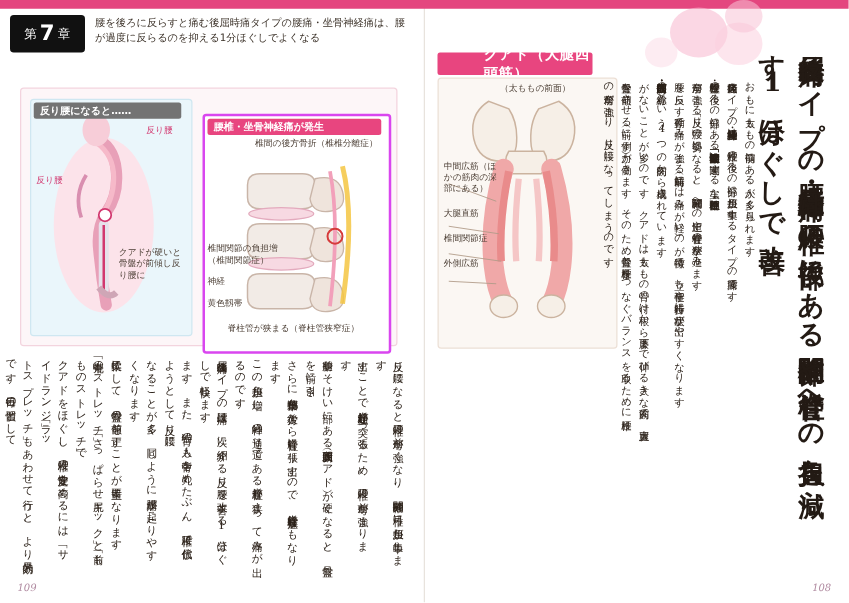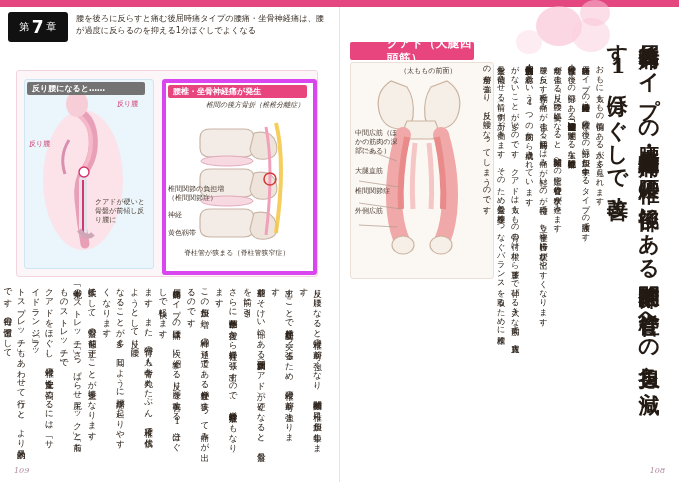--- a/index.html
+++ b/index.html
@@ -45,22 +45,22 @@
   
   .fig-left{
     position:absolute;top:70px;left:16px;width:300px;height:205px;
     background:#fdf6f8;border:1px solid #f3d4de;border-radius:3px;
   }
   .fig-a{
     position:absolute;top:8px;left:7px;width:128px;height:188px;
     background:#eaf6fb;border:1px solid #cfe7f1;border-radius:3px;overflow:hidden;
   }
   .fig-b{
-    position:absolute;top:8px;left:145px;width:147px;height:188px;
-    background:#ffffff;border:4px solid #d946ef;border-radius:3px;overflow:hidden;
+    position:absolute;top:20px;left:145px;width:147px;height:188px;
+    background:#ffffff;border:2px solid #d946ef;border-radius:3px;overflow:hidden;
   }
 
   .fig-right{
     position:absolute;top:62px;left:10px;width:142px;height:215px;
     background:#fbf7f3;border:1px solid #ecdfd5;border-radius:3px;overflow:hidden;
   }
 
   .cap{
     position:absolute;font-size:7px;color:#4a3d33;line-height:1.3;
   }
@@ -161,21 +161,21 @@
           </g>
           <g fill="#efe4dc" stroke="#c9b5a8" stroke-width="1.1">
             <path d="M88 50 q18 -4 22 10 q4 14 -10 16 q-14 2 -16 -10z"></path>
             <path d="M88 90 q18 -4 22 10 q4 14 -10 16 q-14 2 -16 -10z"></path>
             <path d="M88 130 q18 -4 22 10 q4 14 -10 16 q-14 2 -16 -10z"></path>
           </g>
           <path d="M110 40 q10 40 0 110" stroke="#f5c542" stroke-width="4" fill="none" opacity="0.85"></path>
           <path d="M100 44 q8 42 0 108" stroke="#f2a0ba" stroke-width="3" fill="none"></path>
           <circle cx="104" cy="96" r="6" fill="none" stroke="#d63b3b" stroke-width="1.6"></circle>
         </svg>
-        <div class="cap" style="top:18px;left:40px;width:100px;font-style:italic;">椎間の後方骨折（椎椎分離症）</div>
+        <div class="cap" style="top:18px;left:40px;width:100px;">椎間の後方骨折（椎椎分離症）</div>
         <div class="cap" style="top:54px;left:2px;width:58px;margin-top:48px;">椎間関節の負担増（椎間関節症）</div>
         <div class="cap" style="top:128px;left:2px;">神経</div>
         <div class="cap" style="top:146px;left:2px;">黄色靱帯</div>
         <div class="cap" style="top:166px;left:18px;">脊柱管が狭まる（脊柱管狭窄症）</div>
       </div>
     </div>
 
     <div class="body-left">
       <div class="col">反り腰になると腰椎の前弯が強くなり、椎間関節や椎弓に負担が集中します。</div>
       <div class="col">出すことで脊柱起立筋が突っ張るため、腰椎の前弯が強まります。</div>

